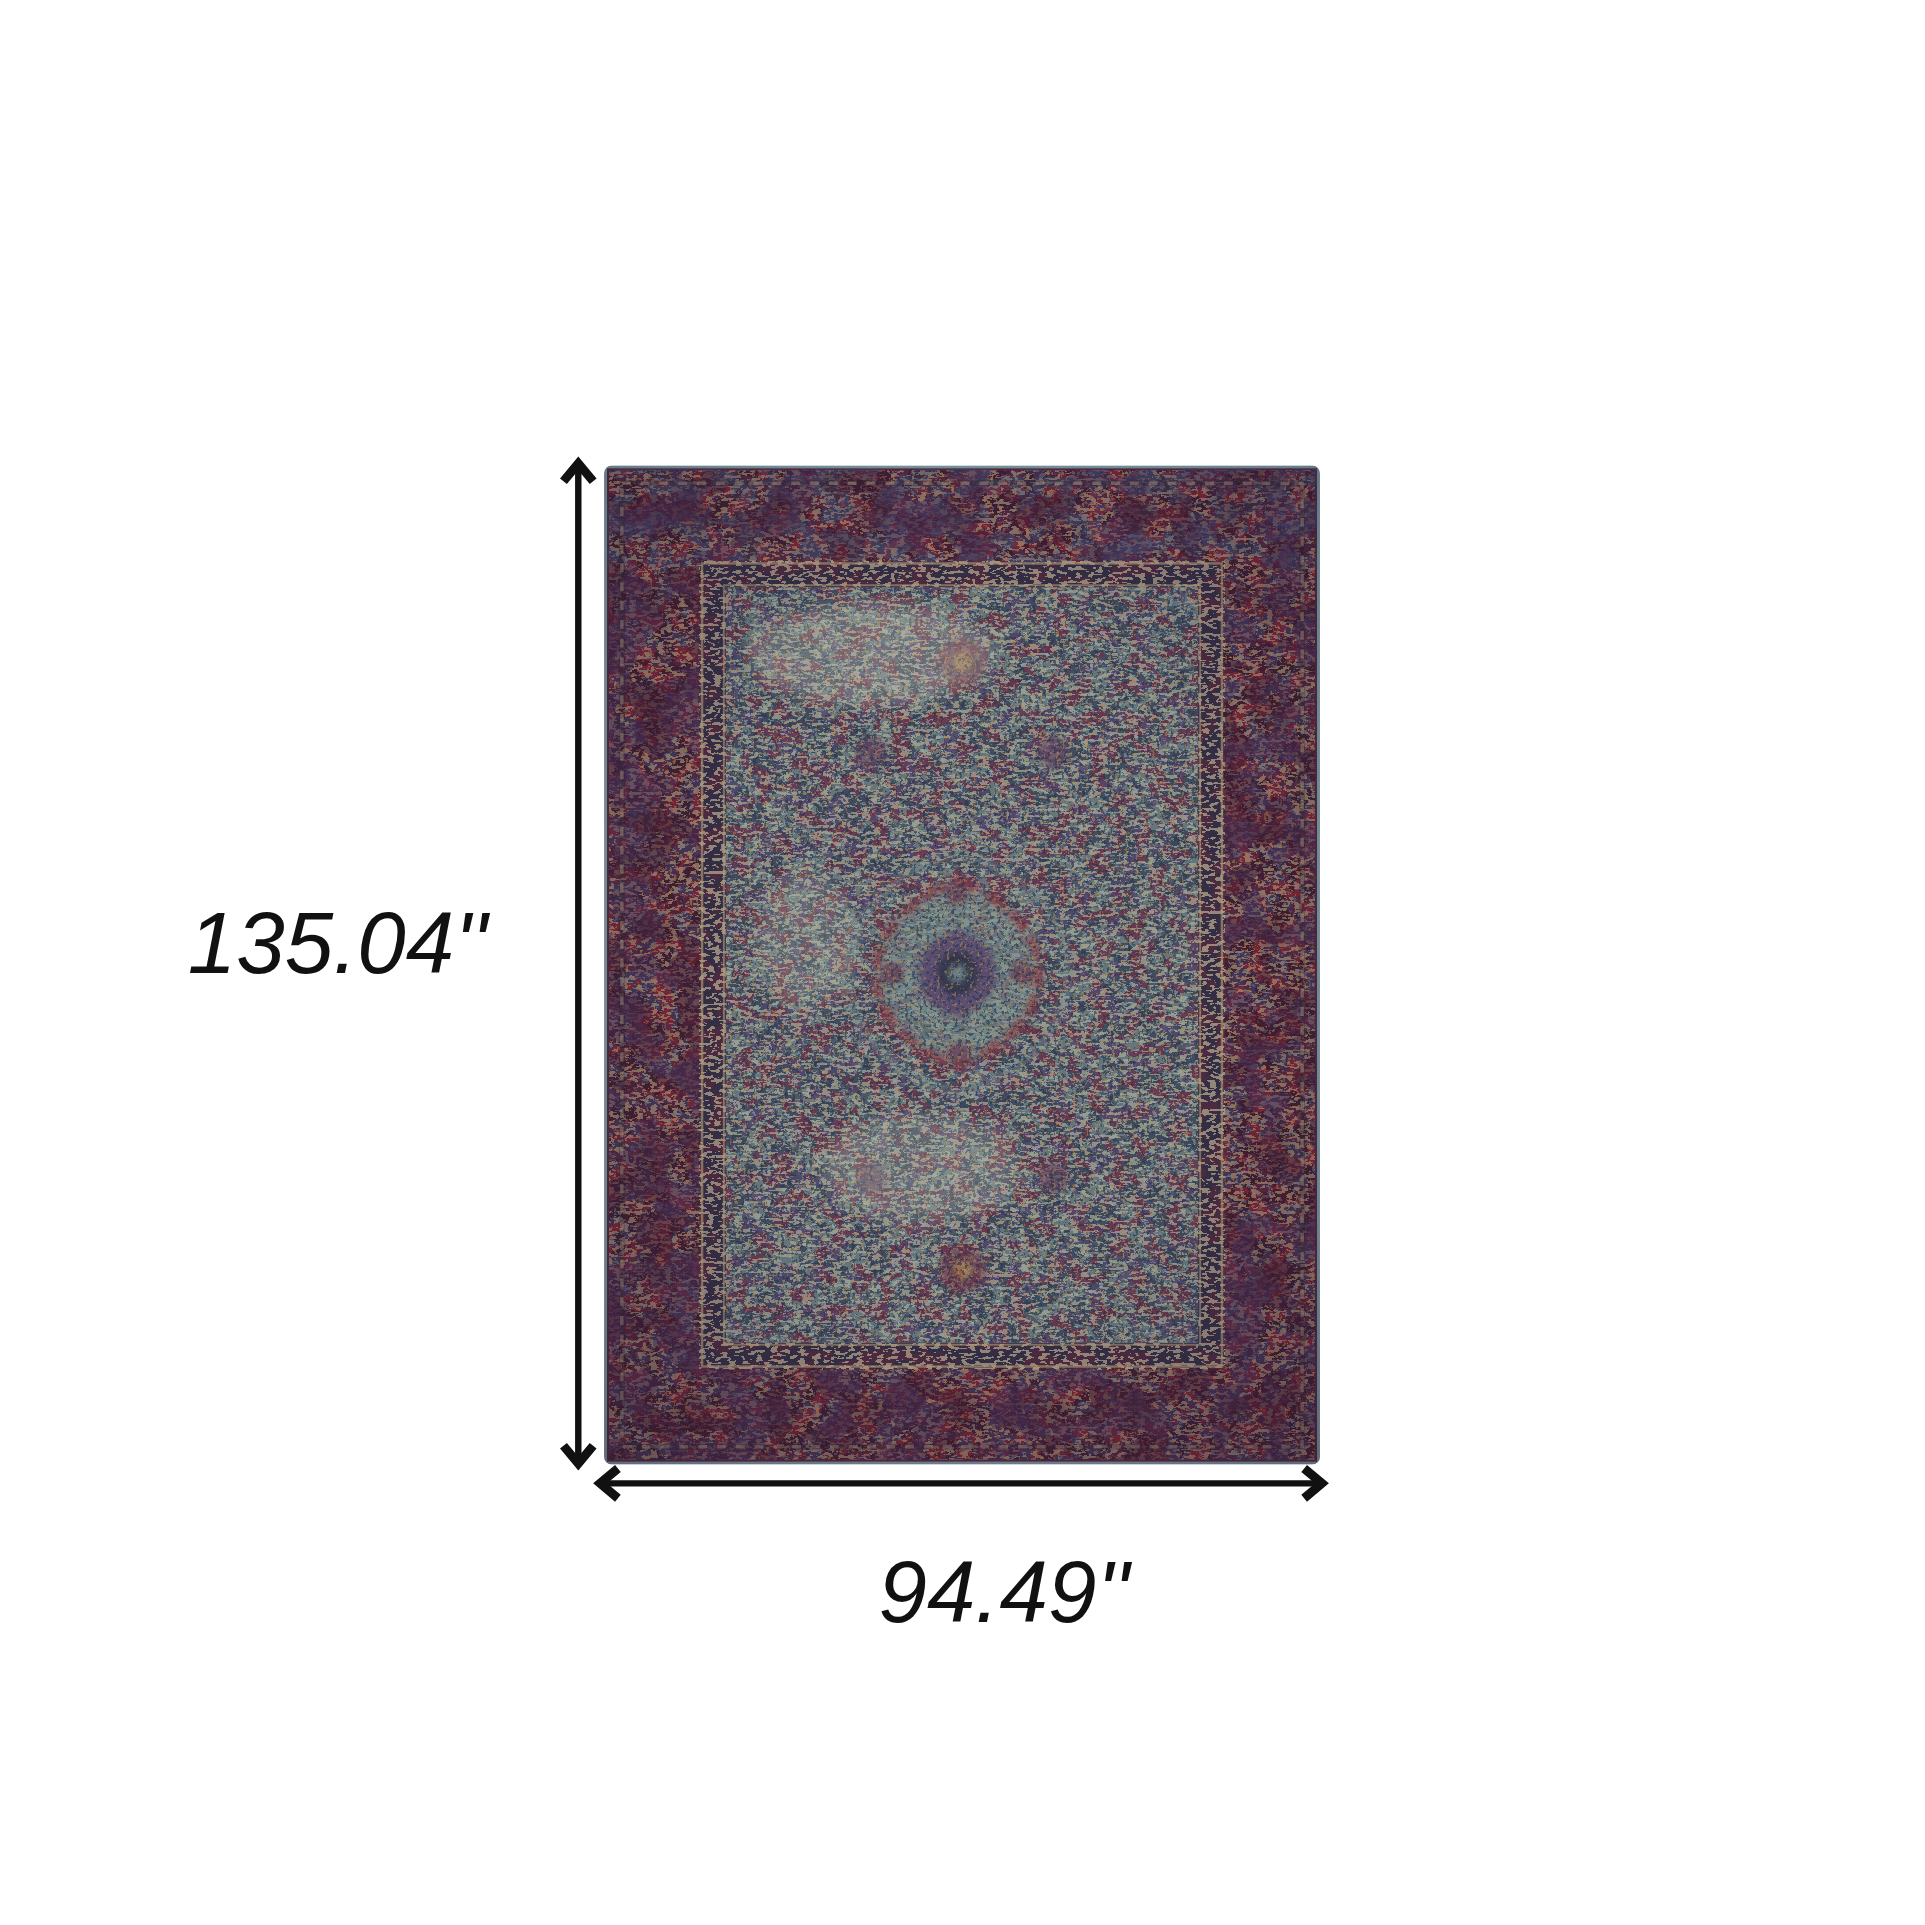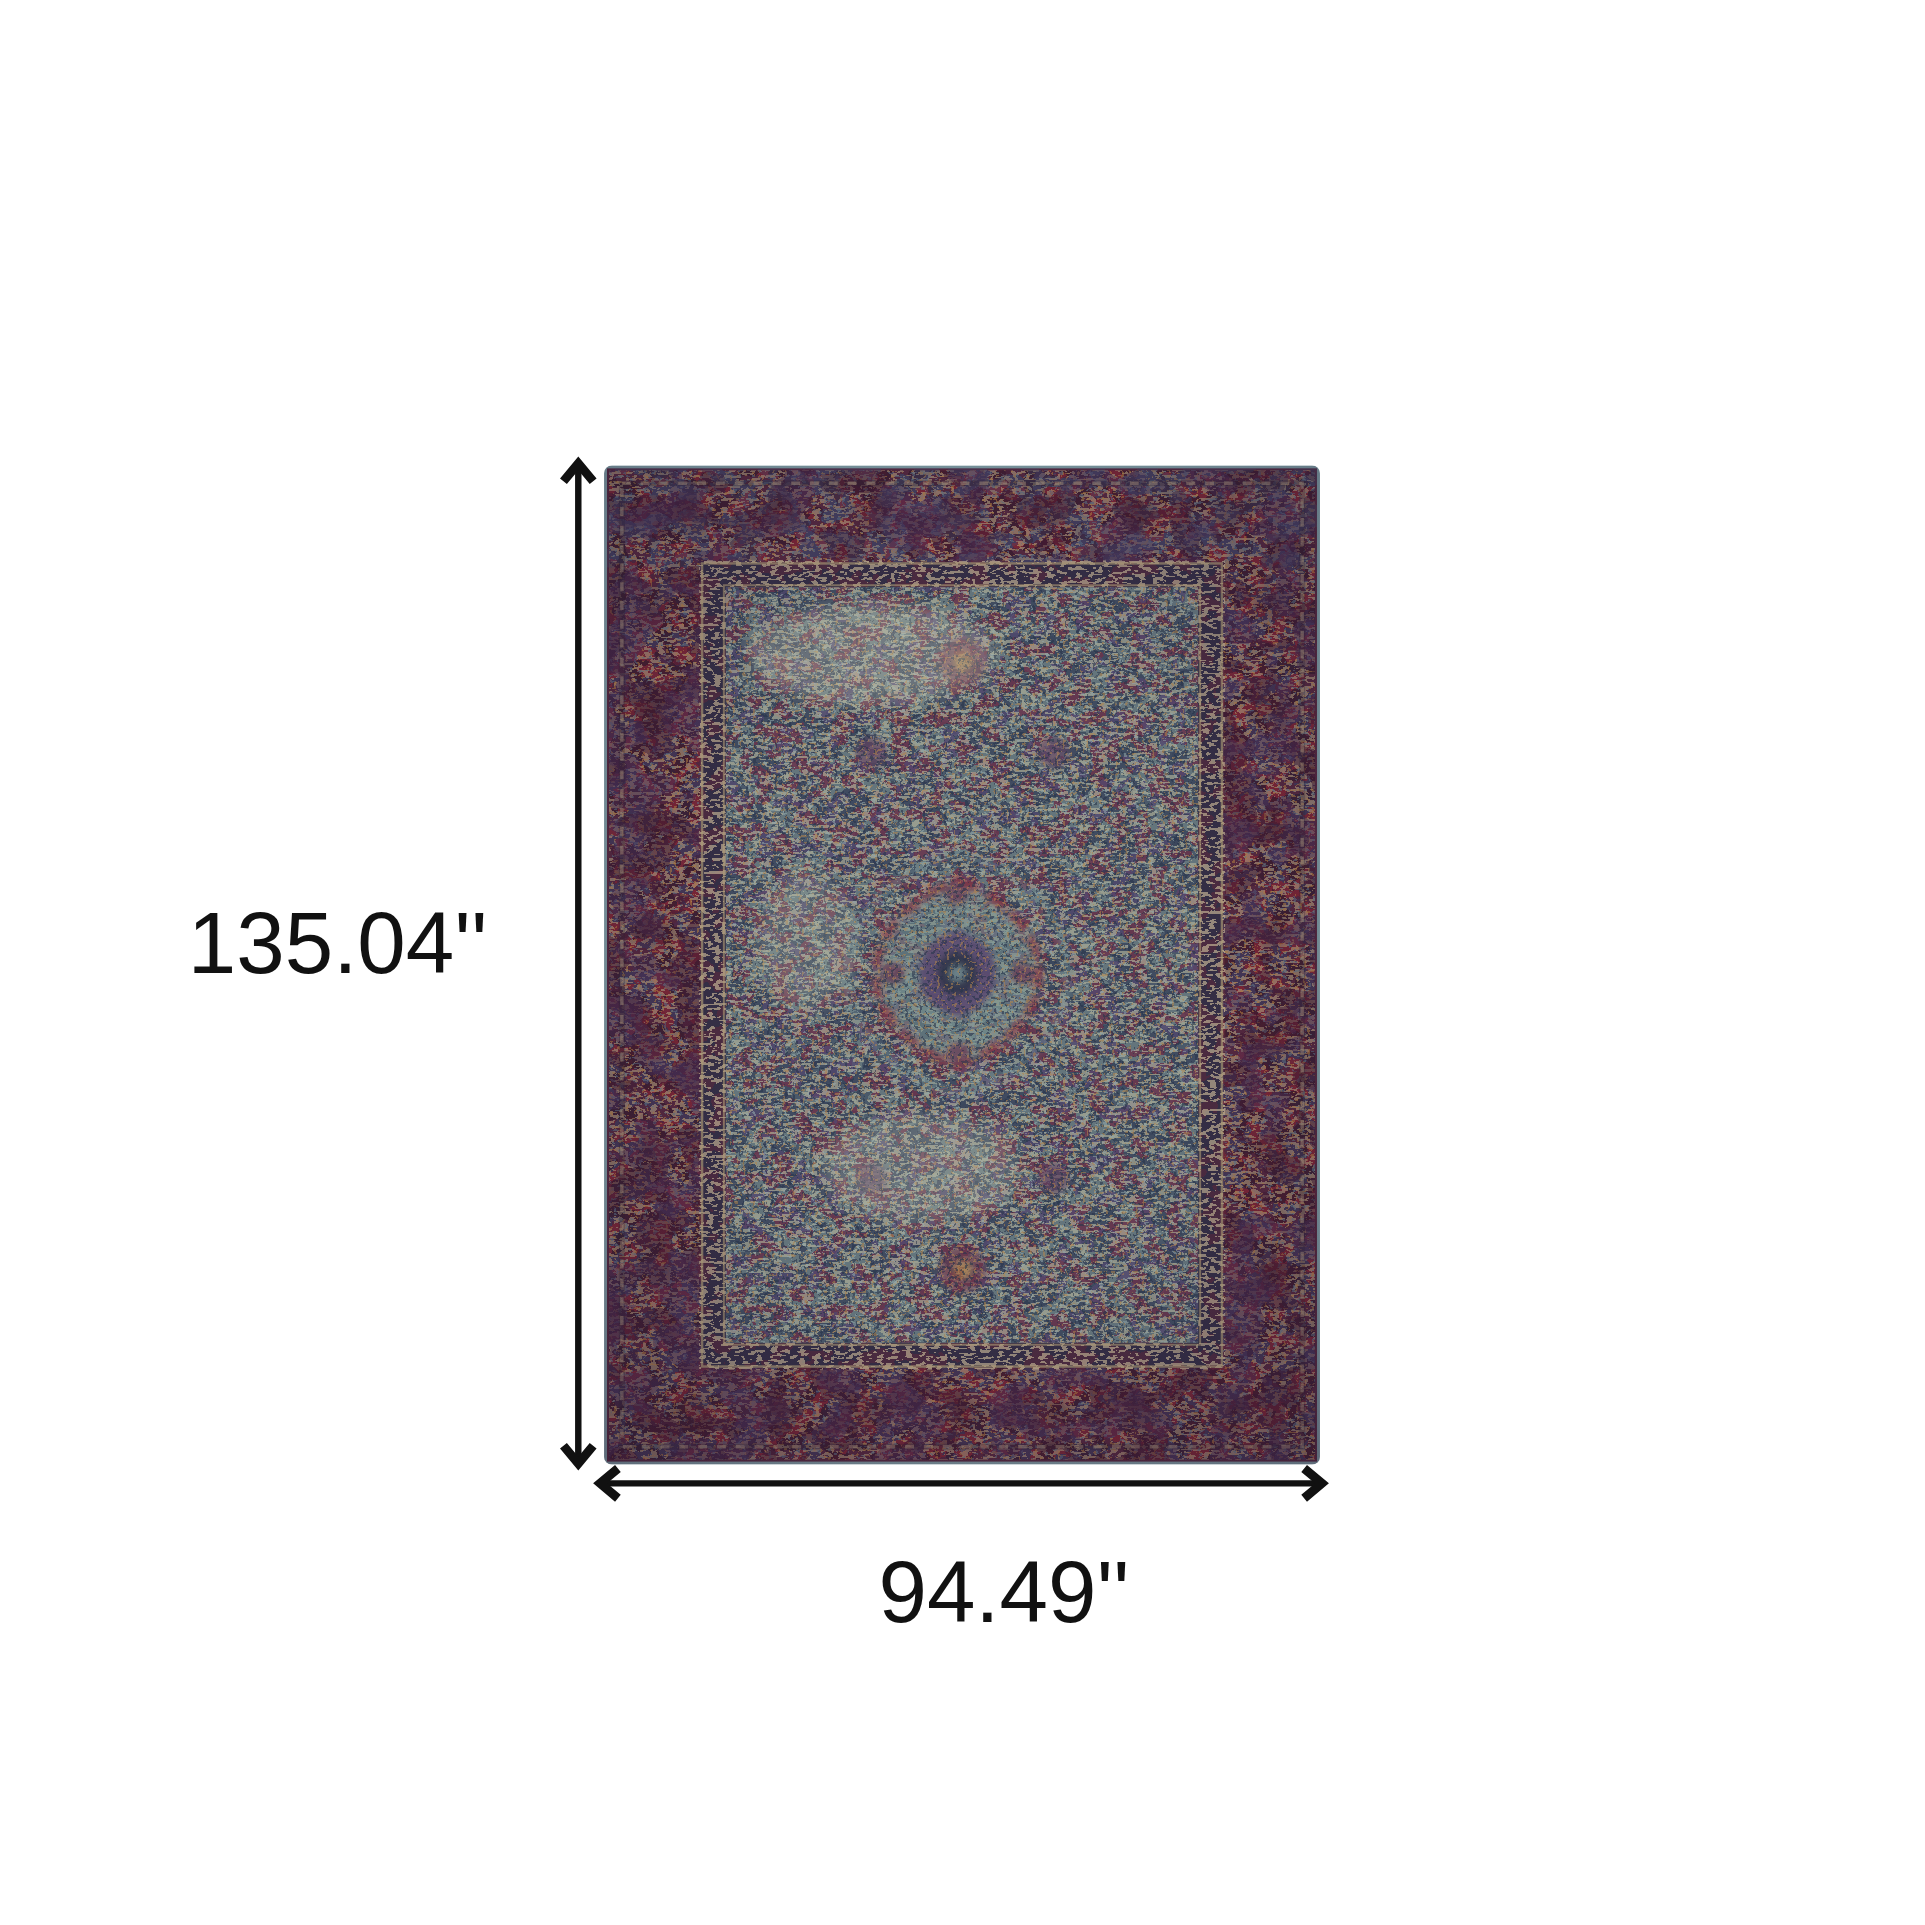--- a/index.html
+++ b/index.html
@@ -1,17 +1,17 @@
 <!DOCTYPE html>
 <html><head>
 <meta charset="utf-8">
 <style>
   html,body{margin:0;padding:0;background:#ffffff;}
   .page{position:relative;width:1694px;height:1926px;background:#ffffff;overflow:hidden;
-        font-family:"Liberation Sans", sans-serif;}
+        font-family:"Liberation Sans", sans-serif;font-style:italic;}
 </style>
 </head>
 <body>
 <div class="page">
 <svg width="1926" height="1926" viewBox="0 0 1945 1945" xmlns="http://www.w3.org/2000/svg">
   <defs>
     <clipPath id="rugclip">
           <rect x="610" y="470" width="723" height="1009" rx="8"></rect>
         </clipPath>
     <clipPath id="fieldclip">

